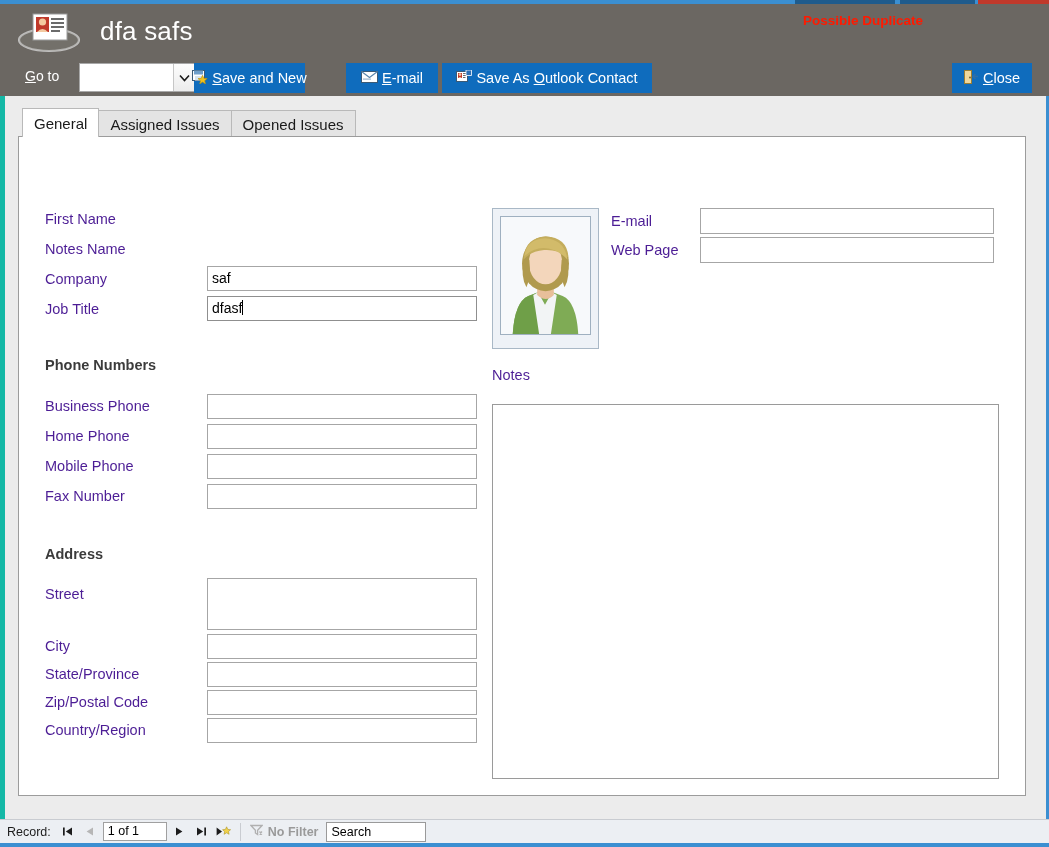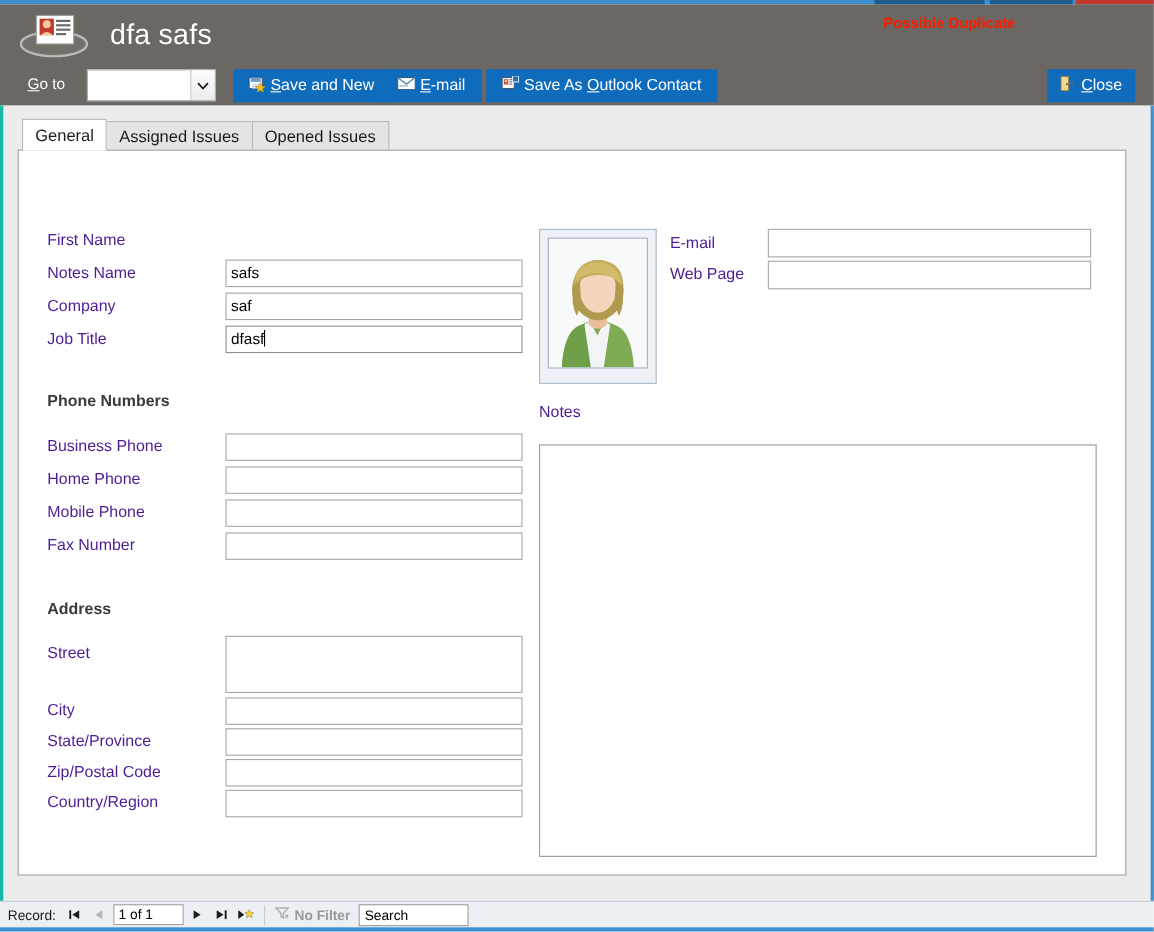--- a/index.html
+++ b/index.html
@@ -114,32 +114,32 @@
     align-items: center;
     justify-content: center;
     gap: 4px;
     padding: 0 9px;
     cursor: default;
     white-space: nowrap;
   }
   .cmd-btn u { text-decoration: underline; }
   .cmd-btn .bi { flex: 0 0 auto; display: block; }
 
-  #btn-save-new  { left: 212px; width: 142px; }
+  #btn-save-new  { left: 194px; width: 111px; }
   #btn-email     { left: 346px; width: 92px; }
   #btn-outlook   { left: 442px; width: 210px; }
   #btn-close     { left: 952px; width: 80px; }
 
   
   .body-area {
     position: absolute;
     top: 96px; left: 0;
     width: 1049px; height: 723px;
     background: #ececec;
-    border-left: 3px solid #14b8a6;
+    border-left: 5px solid #14b8a6;
     border-right: 3px solid #3b8fd1;
   }
 
   
   .tabstrip {
     position: absolute;
     left: 17px; top: 13px;
     height: 28px;
     display: flex;
     align-items: flex-end;
@@ -412,21 +412,20 @@
       <div class="tab active">General</div>
       <div class="tab">Assigned Issues</div>
       <div class="tab">Opened Issues</div>
     </div>
 
     <div class="form-panel">
 
       <div class="flabel" style="left:26px; top:74px;">First Name</div>
 
       <div class="flabel" style="left:26px; top:104px;">Notes Name</div>
-      <div class="fbox" style="left:188px;top:99px;width:270px;height:25px;">safs</div>
 
       <div class="flabel" style="left:26px; top:134px;">Company</div>
       <div class="fbox" style="left:188px;top:129px;width:270px;height:25px;">saf</div>
 
       <div class="flabel" style="left:26px; top:164px;">Job Title</div>
       <div class="fbox focused" style="left:188px;top:159px;width:270px;height:25px;"><span>dfasf</span><span class="caret"></span></div>
 
       <div class="section-head" style="left:26px; top:220px;">Phone Numbers</div>
 
       <div class="flabel" style="left:26px; top:261px;">Business Phone</div>

